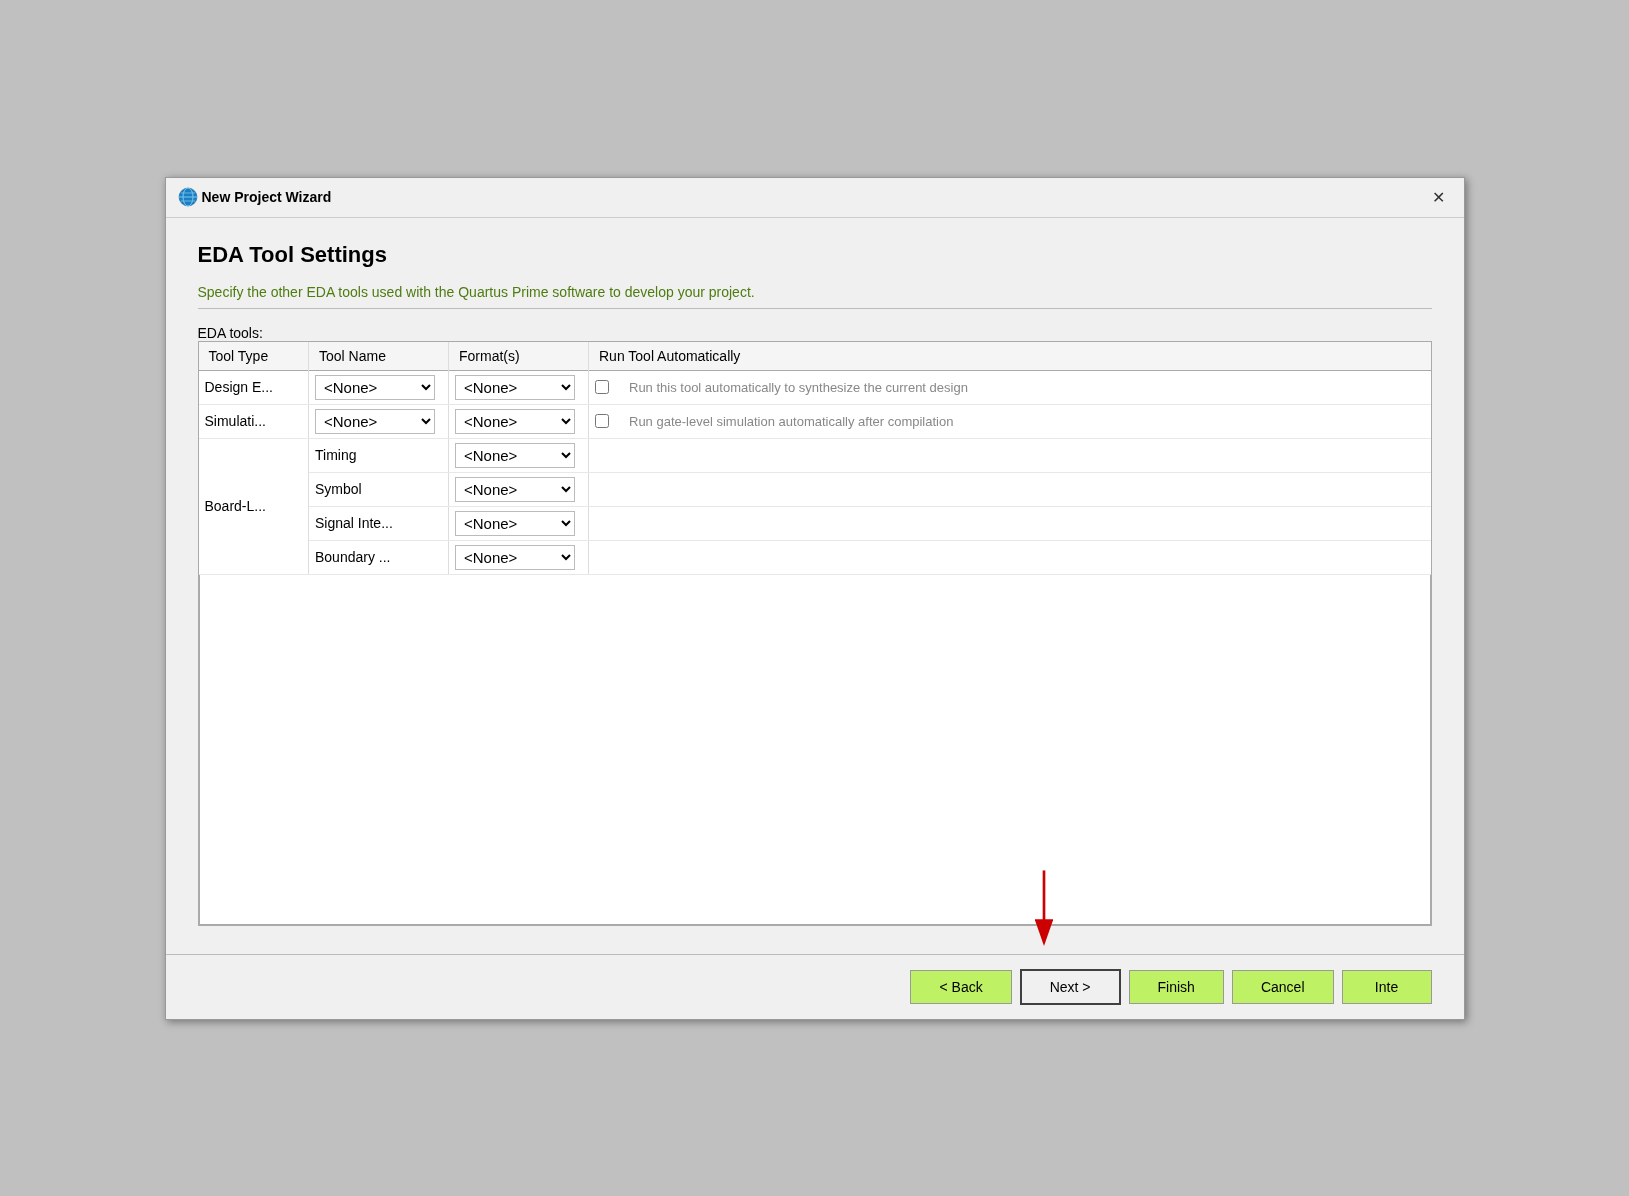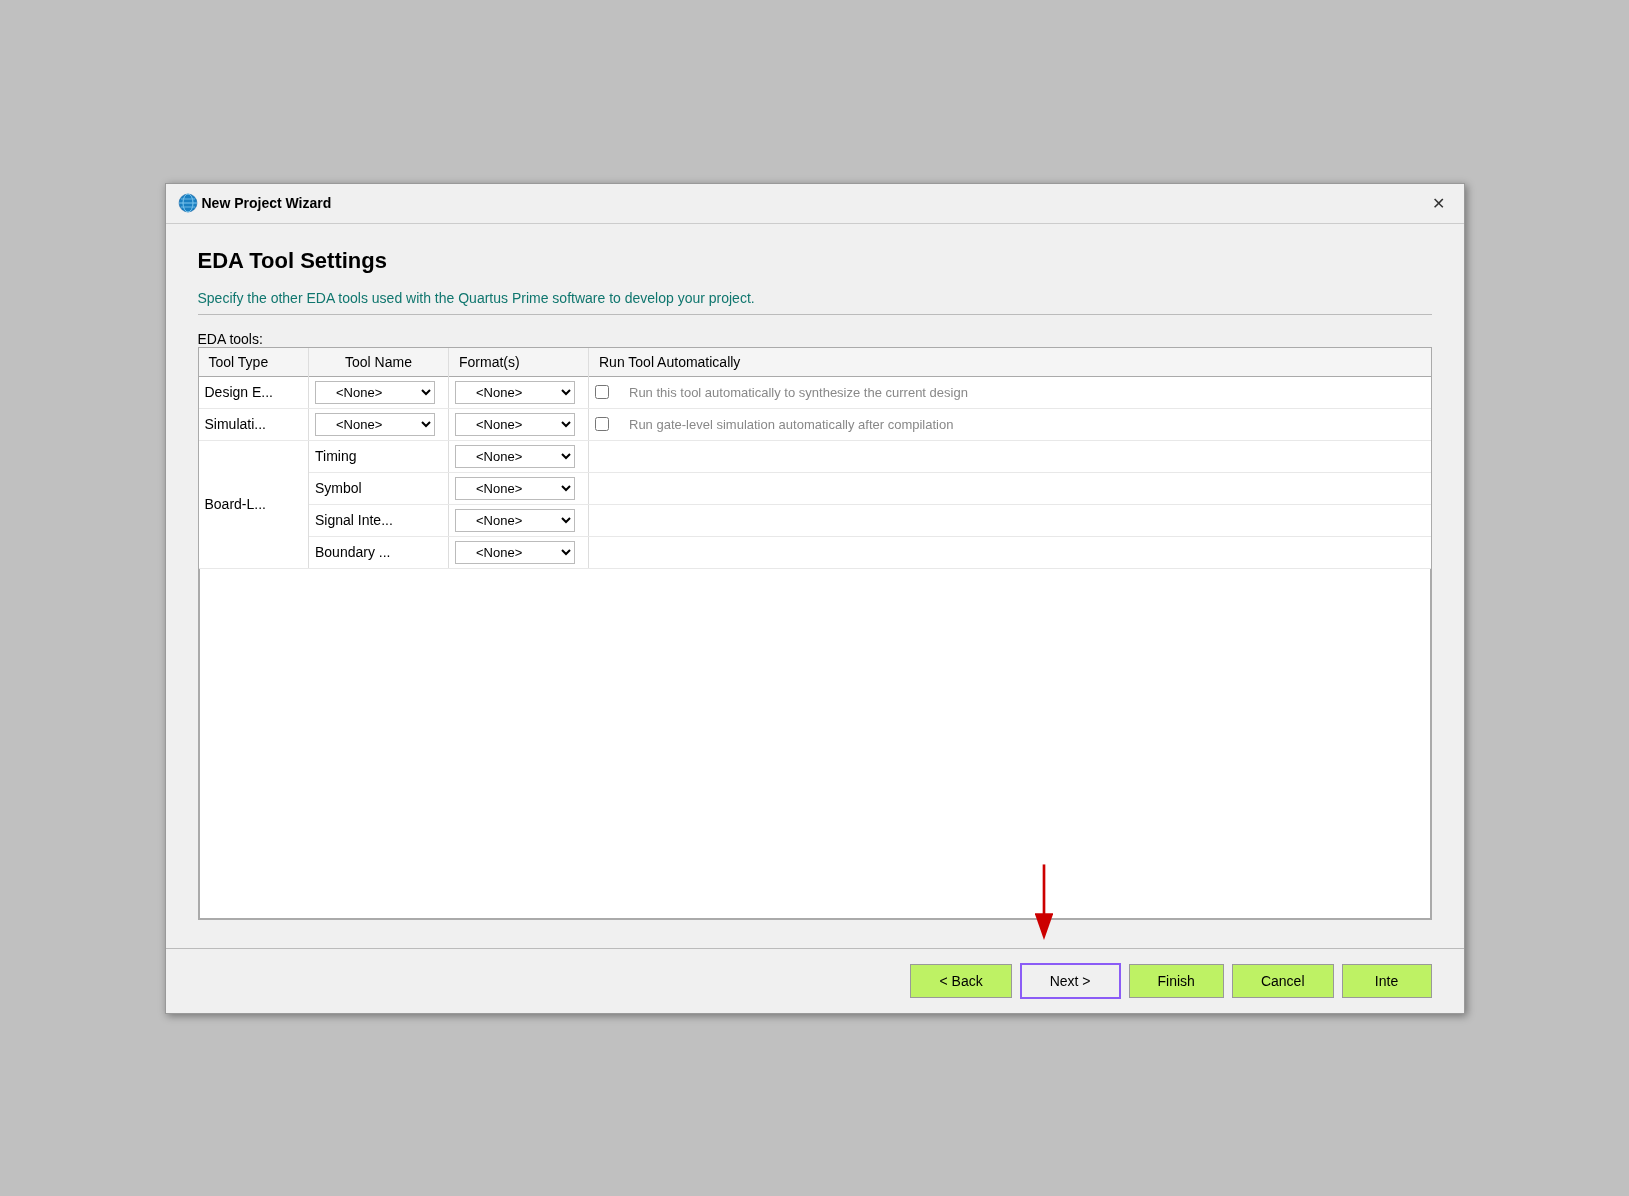--- a/index.html
+++ b/index.html
@@ -51,21 +51,21 @@
       padding: 24px 32px 16px 32px;
       flex: 1;
     }
     .page-title {
       font-size: 22px;
       font-weight: 700;
       margin-bottom: 16px;
     }
     .description {
       font-size: 14px;
-      color: #0f766e;
+      color: #4d7c0f;
       margin-bottom: 8px;
     }
     .divider {
       border: none;
       border-top: 1px solid #bbb;
       margin-bottom: 16px;
     }
     .eda-label {
       font-size: 14px;
       margin-bottom: 0;
@@ -95,28 +95,28 @@
     th:last-child { border-right: none; }
     td {
       padding: 4px 6px;
       border-right: 1px solid #ddd;
       border-bottom: 1px solid #e8e8e8;
       font-size: 14px;
       vertical-align: middle;
     }
     td:last-child { border-right: none; }
     .col-tooltype { width: 110px; }
-    .col-toolname { width: 140px; text-align: center; }
+    .col-toolname { width: 140px; }
     .col-formats { width: 140px; }
     .col-run { width: auto; }
     select.dropdown {
       border: 1px solid #bbb;
       background: white;
-      padding: 2px 16px;
-      font-size: 13px;
+      padding: 2px 4px;
+      font-size: 15px;
       width: 120px;
       cursor: pointer;
     }
     .checkbox-cell {
       display: flex;
       align-items: flex-start;
       gap: 20px;
       color: #888;
       font-size: 13px;
     }
@@ -147,21 +147,21 @@
     }
     .btn {
       padding: 8px 28px;
       font-size: 14px;
       cursor: pointer;
       background: #bef264;
       border: 1px solid #999;
       min-width: 90px;
     }
     .btn-next {
-      border: 2px solid #8b5cf6;
+      border: 2px solid #404040;
       background: #f0f0f0;
     }
     .arrow-indicator {
       position: absolute;
       right: 390px;
       bottom: 70px;
       pointer-events: none;
     }
     .arrow-svg {
       width: 60px;

